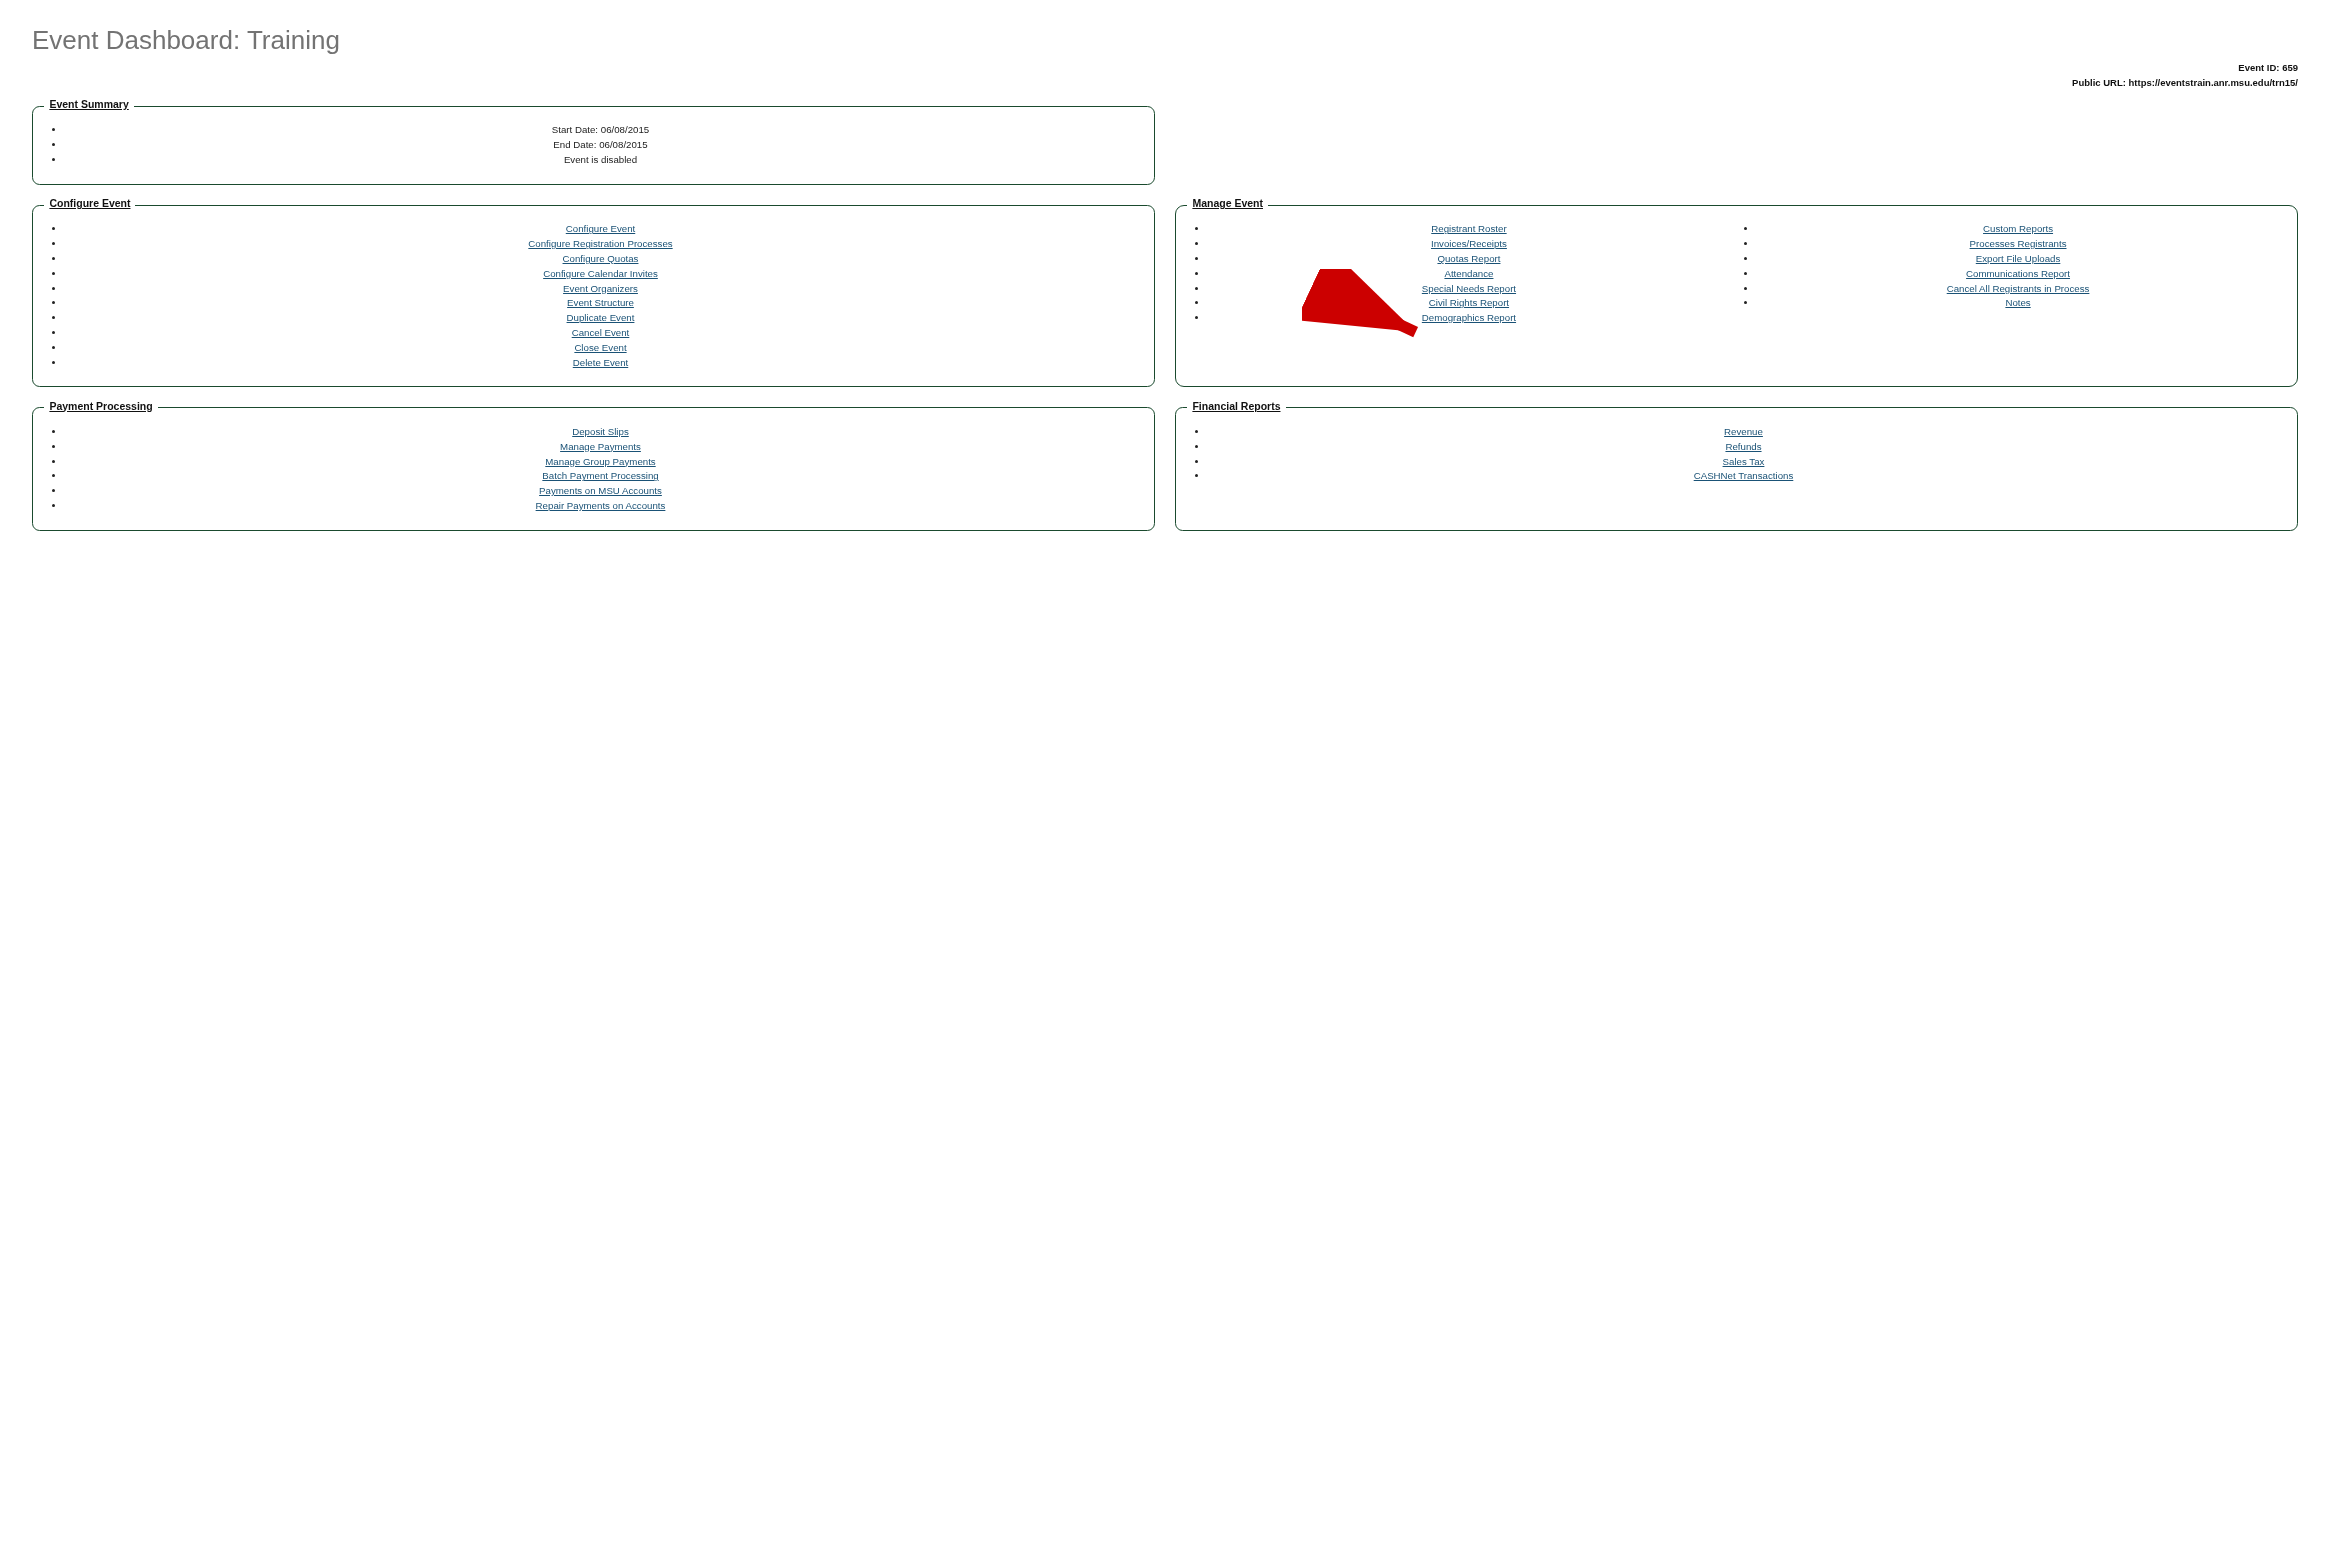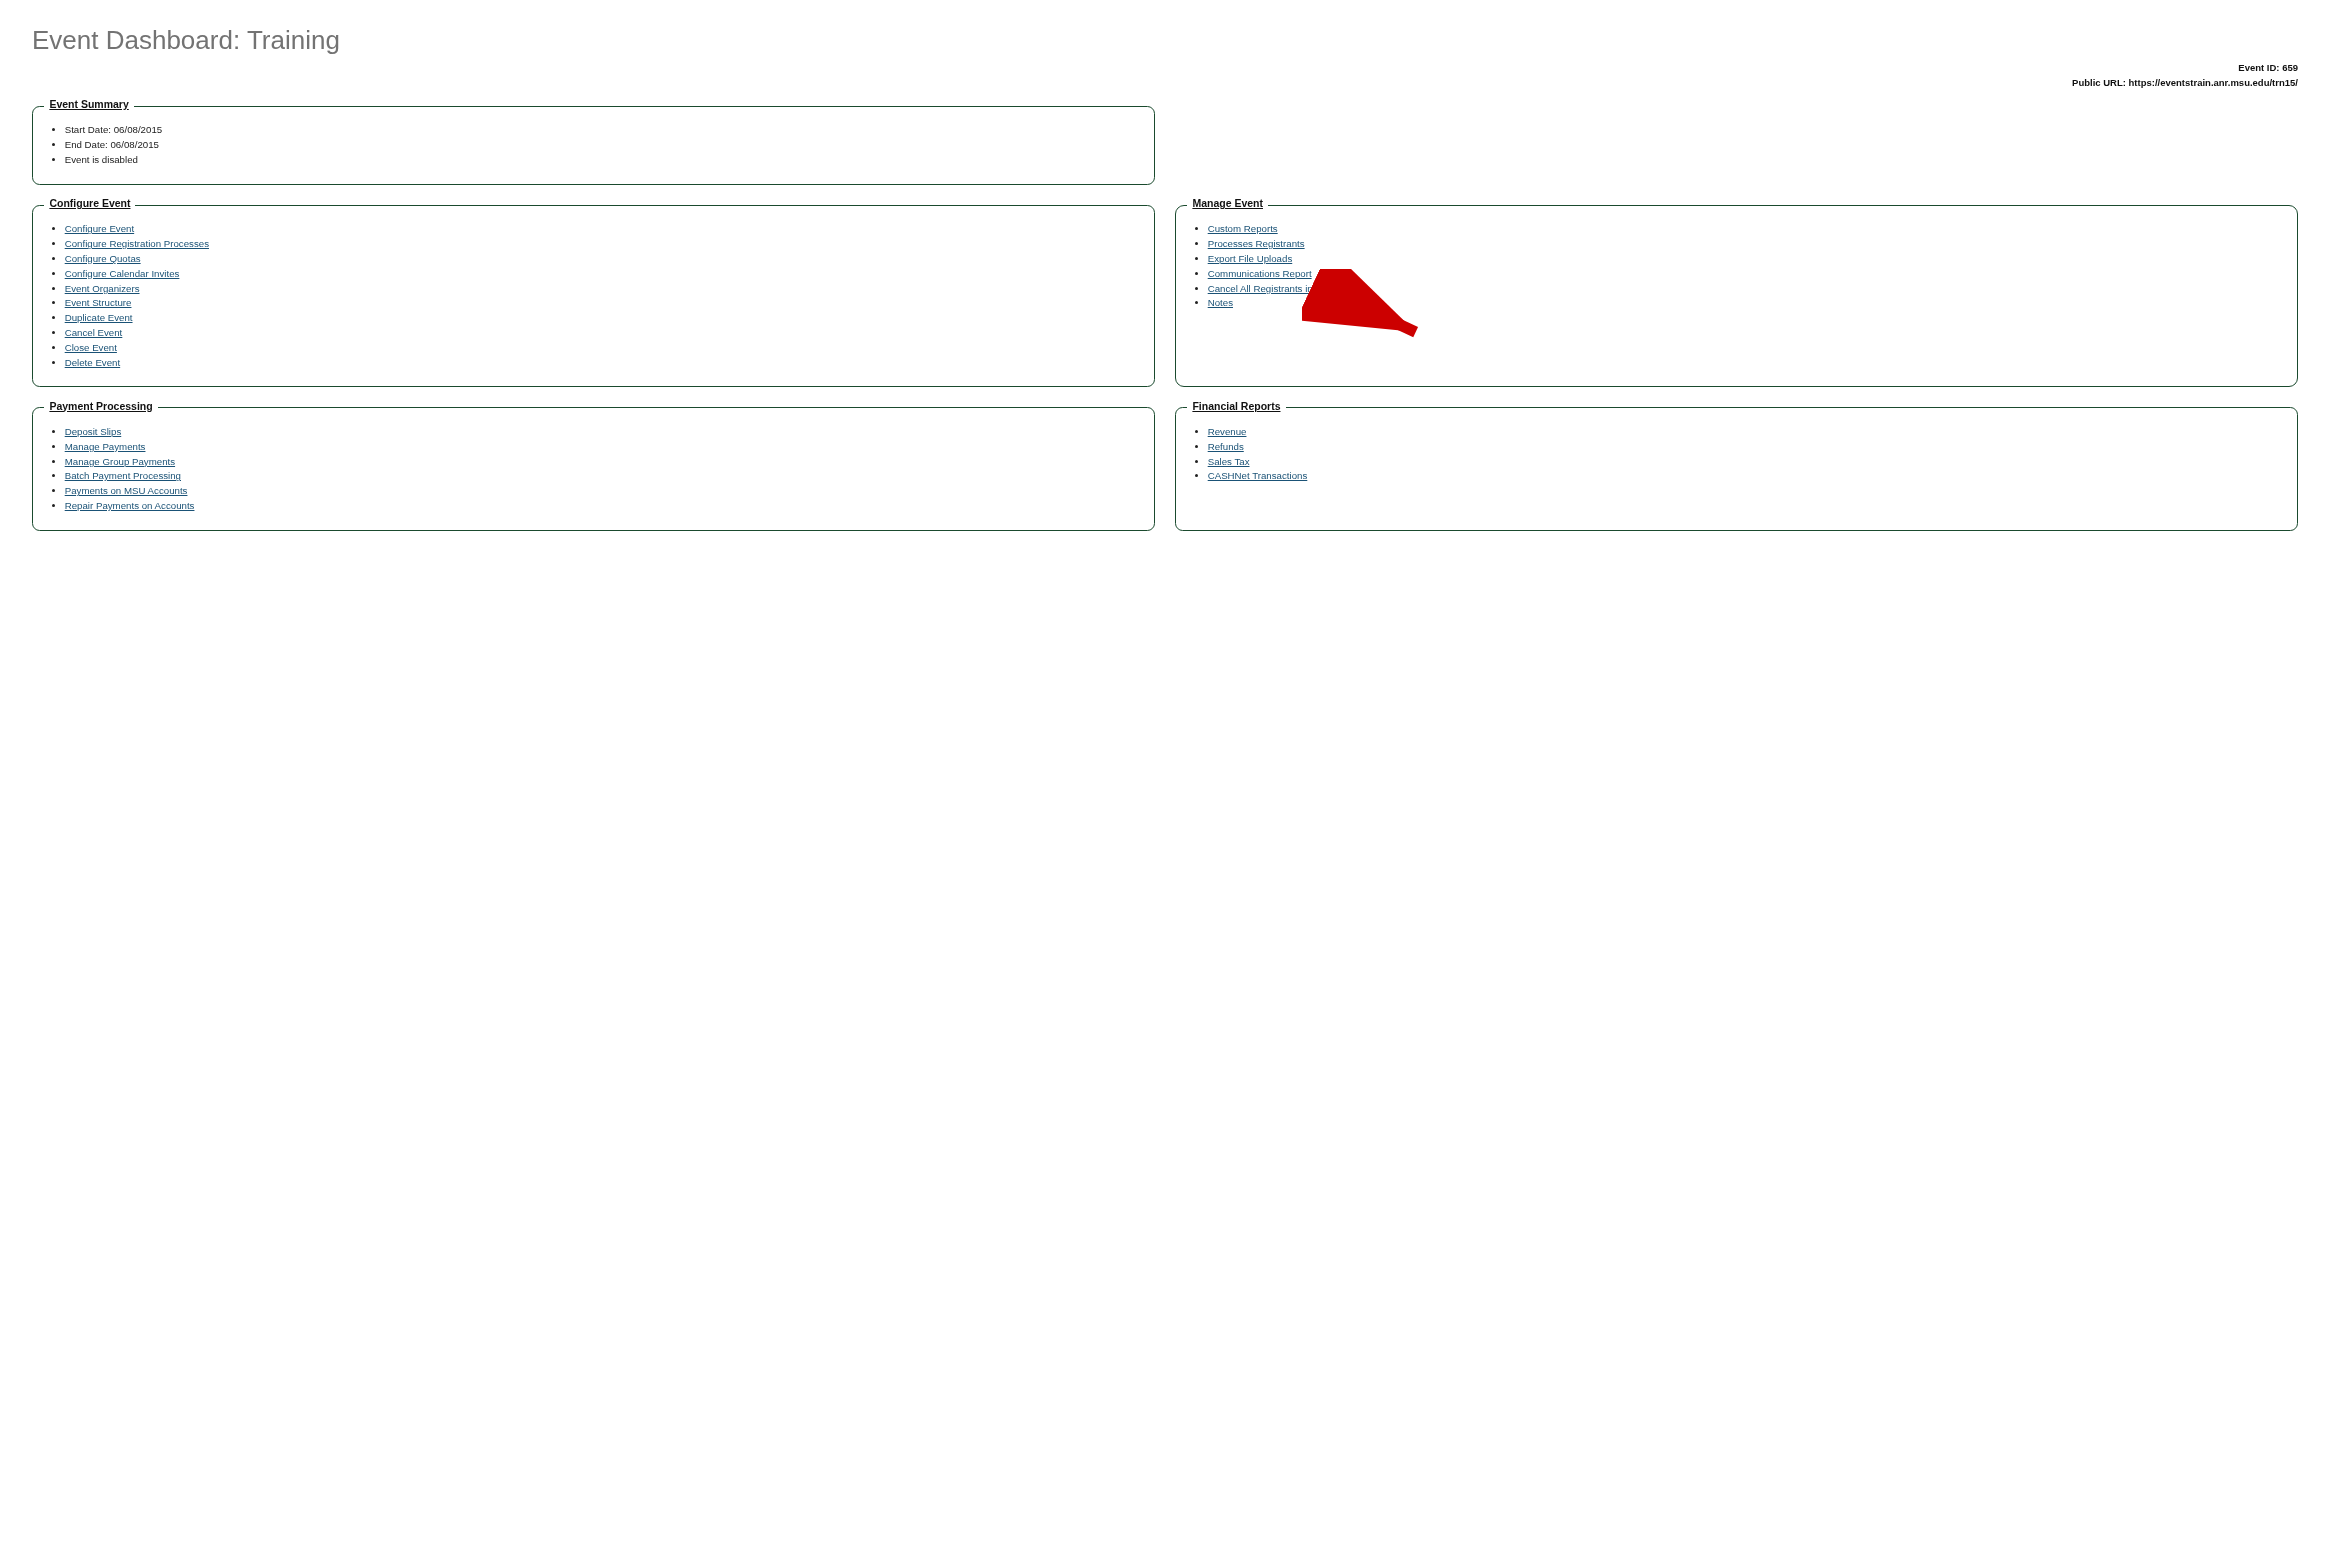--- a/index.html
+++ b/index.html
@@ -51,20 +51,21 @@
     }
     .card ul {
       list-style: disc;
       padding-left: 14px;
       margin-top: 5px;
     }
     .card ul li {
       margin-bottom: 3.8px;
       font-size: 0.97em;
       color: #222;
+      text-align: center;
     }
     .card ul li a {
       color: #1a5276;
       text-decoration: underline;
       cursor: pointer;
     }
     .manage-event-inner {
       display: grid;
       grid-template-columns: 1fr 1fr;
       gap: 0 12.6px;
@@ -127,20 +128,30 @@
       <defs>
         <marker id="arrowhead" markerWidth="10" markerHeight="7" refX="10" refY="3.5" orient="auto">
           <polygon points="0 0, 10 3.5, 0 7" fill="#cc0000"></polygon>
         </marker>
       </defs>
       <line x1="30" y1="30" x2="180" y2="100" stroke="#cc0000" stroke-width="18" marker-end="url(#arrowhead)"></line>
     </svg>
     <div class="manage-event-inner">
       <ul>
 
+      <li><a href="#">Registrant Roster</a></li>
+          <li><a href="#">Invoices/Receipts</a></li>
+          <li><a href="#">Quotas Report</a></li>
+          <li><a href="#">Attendance</a></li>
+          <li><a href="#">Special Needs Report</a></li>
+          <li><a href="#">Civil Rights Report</a></li>
+          <li><a href="#">Demographics Report</a></li>
+        </ul>
+      <ul>
+
       <li><a href="#">Custom Reports</a></li>
           <li><a href="#">Processes Registrants</a></li>
           <li><a href="#">Export File Uploads</a></li>
           <li><a href="#">Communications Report</a></li>
           <li><a href="#">Cancel All Registrants in Process</a></li>
           <li><a href="#">Notes</a></li>
         </ul>
     </div>
   </div>
 </div>

